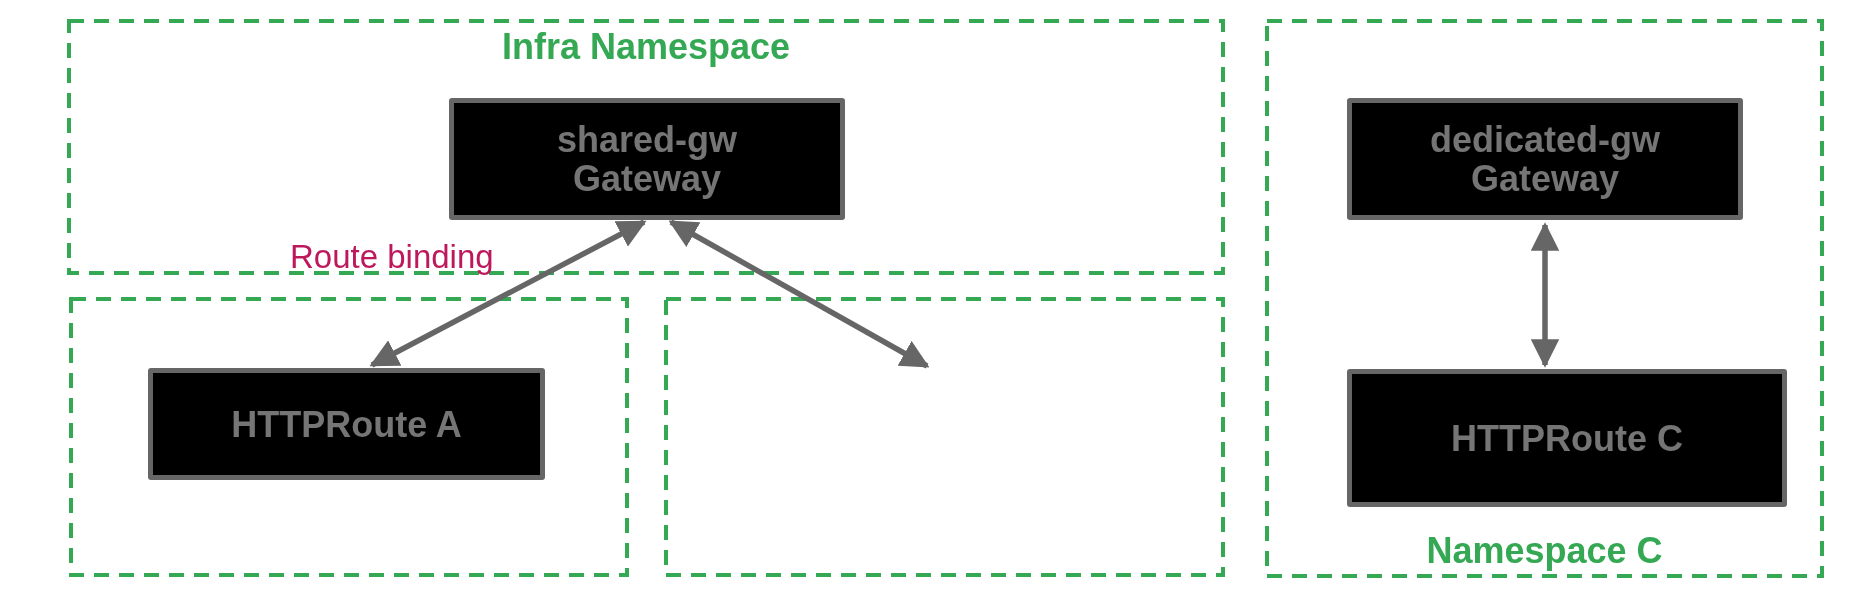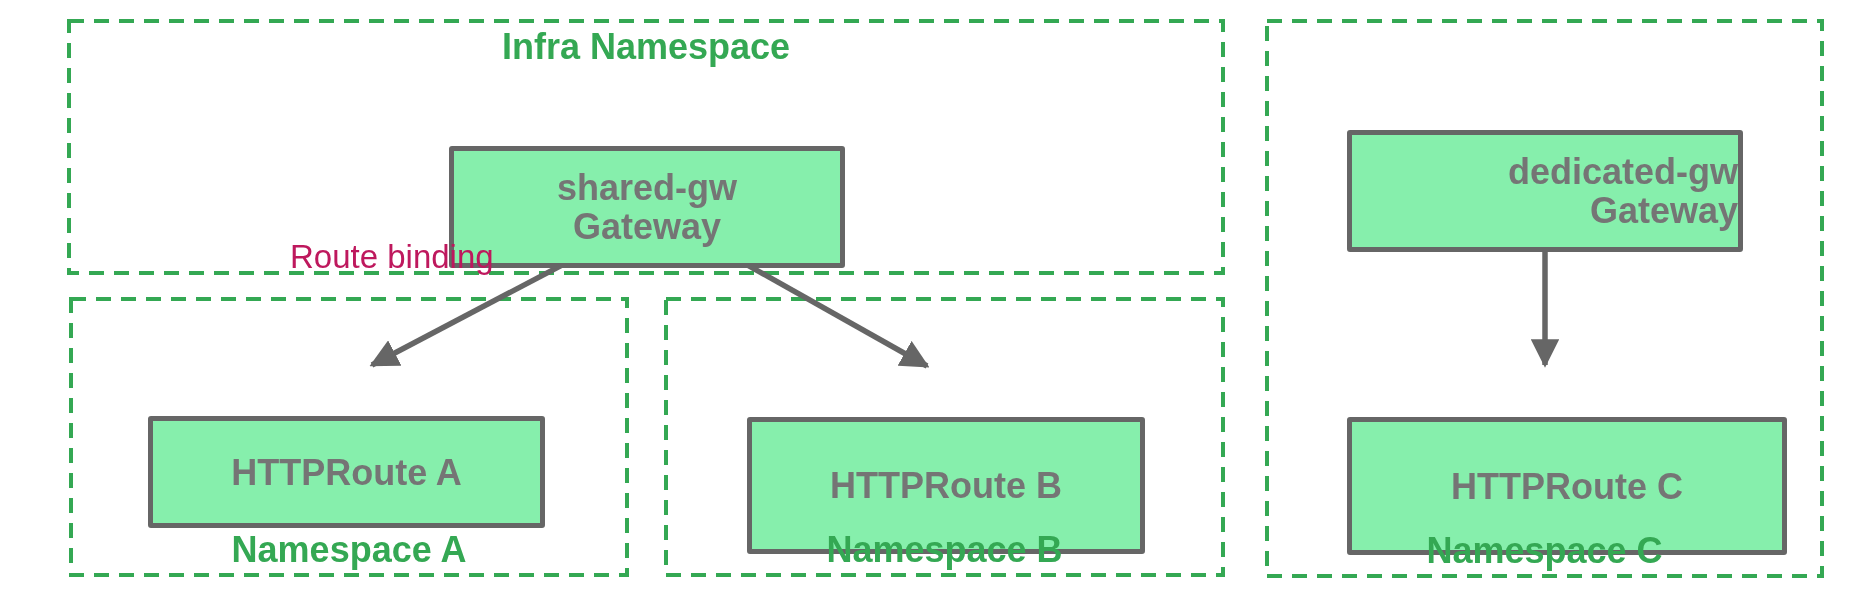--- a/index.html
+++ b/index.html
@@ -39,32 +39,31 @@
     line-height: 43px;
     white-space: nowrap;
   }
   .ns-label.top    { top: 4px; }
   .ns-label.bottom { bottom: 4px; }
   .node {
     position: absolute;
     box-sizing: border-box;
     border: 5px solid #666666;
     border-radius: 3px;
-    background: #86efac;
+    background: #000000;
     display: flex;
     flex-direction: column;
     align-items: center;
     justify-content: center;
     color: #757575;
     font-size: 36px;
     font-weight: bold;
     line-height: 39px;
     text-align: center;
     white-space: nowrap;
-    margin-top: 48px;
   }
   .edge-label {
     position: absolute;
     left: 290px;
     top: 238px;
     color: #be185d;
     font-size: 33px;
     font-weight: normal;
     line-height: 37px;
     white-space: nowrap;
@@ -97,32 +96,25 @@
     <div class="node" style="left:380px; top:77px; width:396px; height:122px;">
       <div>shared-gw</div>
       <div>Gateway</div>
     </div>
   </div>
 
   <div class="ns" style="left:71px; top:299px; width:556px; height:276px;">
     <div class="node" style="left:77px; top:69px; width:397px; height:112px;">
       <div>HTTPRoute A</div>
     </div>
-    <div class="ns-label bottom">Namespace A</div>
   </div>
 
-  <div class="ns" style="left:666px; top:299px; width:557px; height:276px;">
-    <div class="node" style="left:81px; top:70px; width:398px; height:137px;">
-      <div>HTTPRoute B</div>
-    </div>
-    <div class="ns-label bottom">Namespace B</div>
-  </div>
 
   <div class="ns" style="left:1267px; top:21px; width:555px; height:555px;">
-    <div class="node" style="left:80px; top:61px; width:396px; height:122px;align-items:flex-end;">
+    <div class="node" style="left:80px; top:77px; width:396px; height:122px;">
       <div>dedicated-gw</div>
       <div>Gateway</div>
     </div>
     <div class="node" style="left:80px; top:348px; width:440px; height:138px;">
       <div>HTTPRoute C</div>
     </div>
     <div class="ns-label bottom">Namespace C</div>
   </div>
 
   <div class="edge-label">Route binding</div>

